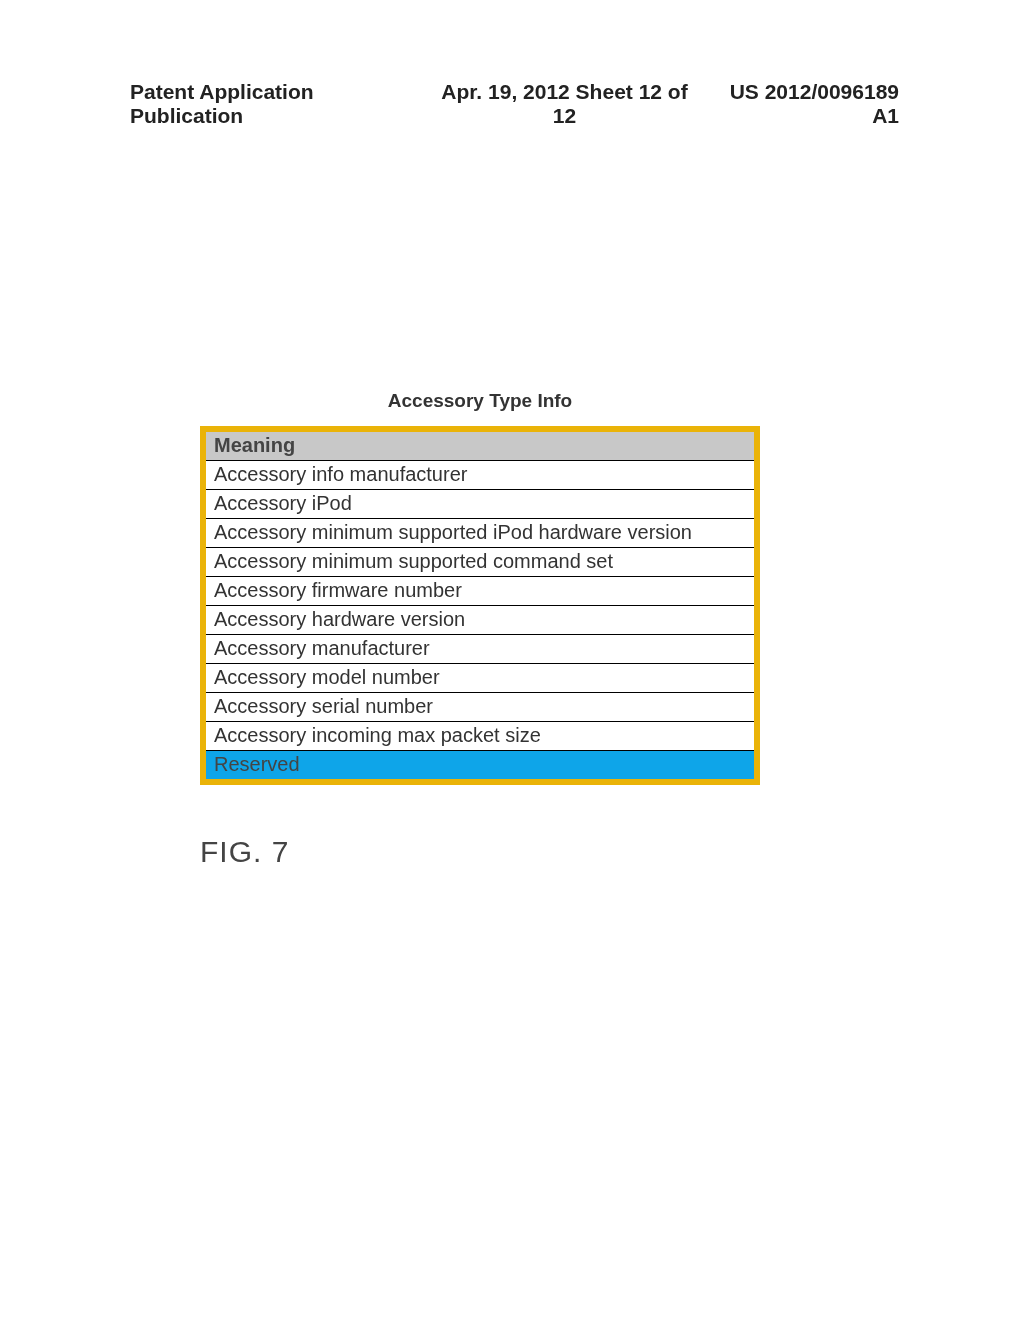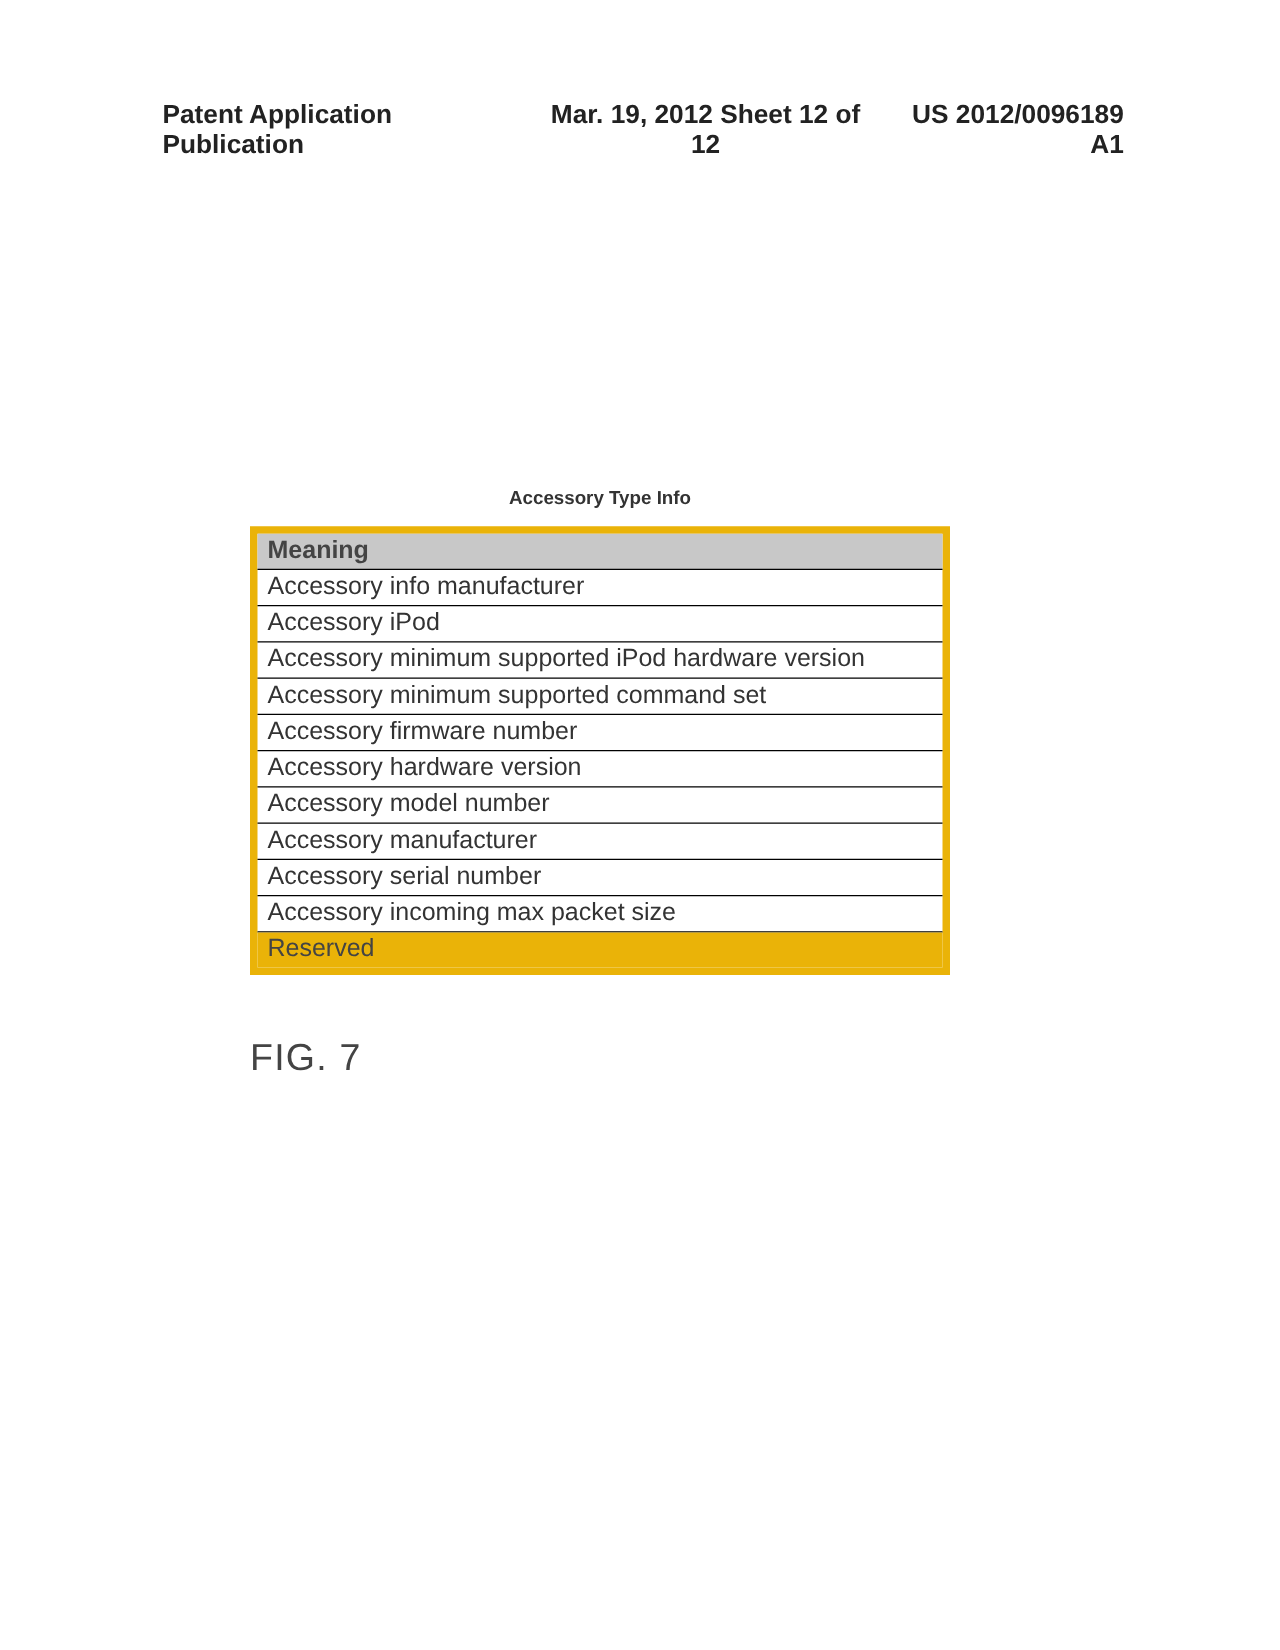--- a/index.html
+++ b/index.html
@@ -26,71 +26,71 @@
   .page-header .right { text-align: right; }
   .content-area {
     position: absolute;
     top: 390px;
     left: 200px;
     width: 560px;
   }
   .table-title {
     text-align: center;
     font-weight: bold;
-    font-size: 15px;
+    font-size: 19px;
     margin-bottom: 14px;
     color: #333;
   }
   .info-table {
     border: 6px solid #eab308;
     width: 100%;
   }
   .info-table .row {
     border-bottom: 1px solid #000;
     padding: 2px 8px 3px 8px;
     font-size: 20px;
     color: #333;
   }
   .info-table .row:last-child { border-bottom: none; }
   .info-table .header-row {
     background: #c8c8c8;
     font-weight: bold;
     color: #444;
   }
   .info-table .footer-row {
-    background: #eab308;
+    background: #0ea5e9;
     color: #444;
   }
   .figure-label {
     font-size: 30px;
     margin-top: 50px;
     color: #444;
     letter-spacing: 1px;
     font-family: Arial, Helvetica, sans-serif;
   }
 </style>
 </head>
 <body>
 
 <div class="page-header">
   <span>Patent Application Publication</span>
-  <span class="center">Mar. 19, 2012  Sheet 12 of 12</span>
+  <span class="center">Apr. 19, 2012  Sheet 12 of 12</span>
   <span class="right">US 2012/0096189 A1</span>
 </div>
 
 <div class="content-area">
   <div class="table-title">Accessory Type Info</div>
   <div class="info-table">
     <div class="row header-row">Meaning</div>
     <div class="row">Accessory info manufacturer</div>
     <div class="row">Accessory iPod</div>
     <div class="row">Accessory minimum supported iPod hardware version</div>
     <div class="row">Accessory minimum supported command set</div>
     <div class="row">Accessory firmware number</div>
     <div class="row">Accessory hardware version</div>
+    <div class="row">Accessory manufacturer</div>
     <div class="row">Accessory model number</div>
-    <div class="row">Accessory manufacturer</div>
     <div class="row">Accessory serial number</div>
     <div class="row">Accessory incoming max packet size</div>
     <div class="row footer-row">Reserved</div>
   </div>
   <div class="figure-label">FIG. 7</div>
 </div>
 
 </body></html>

